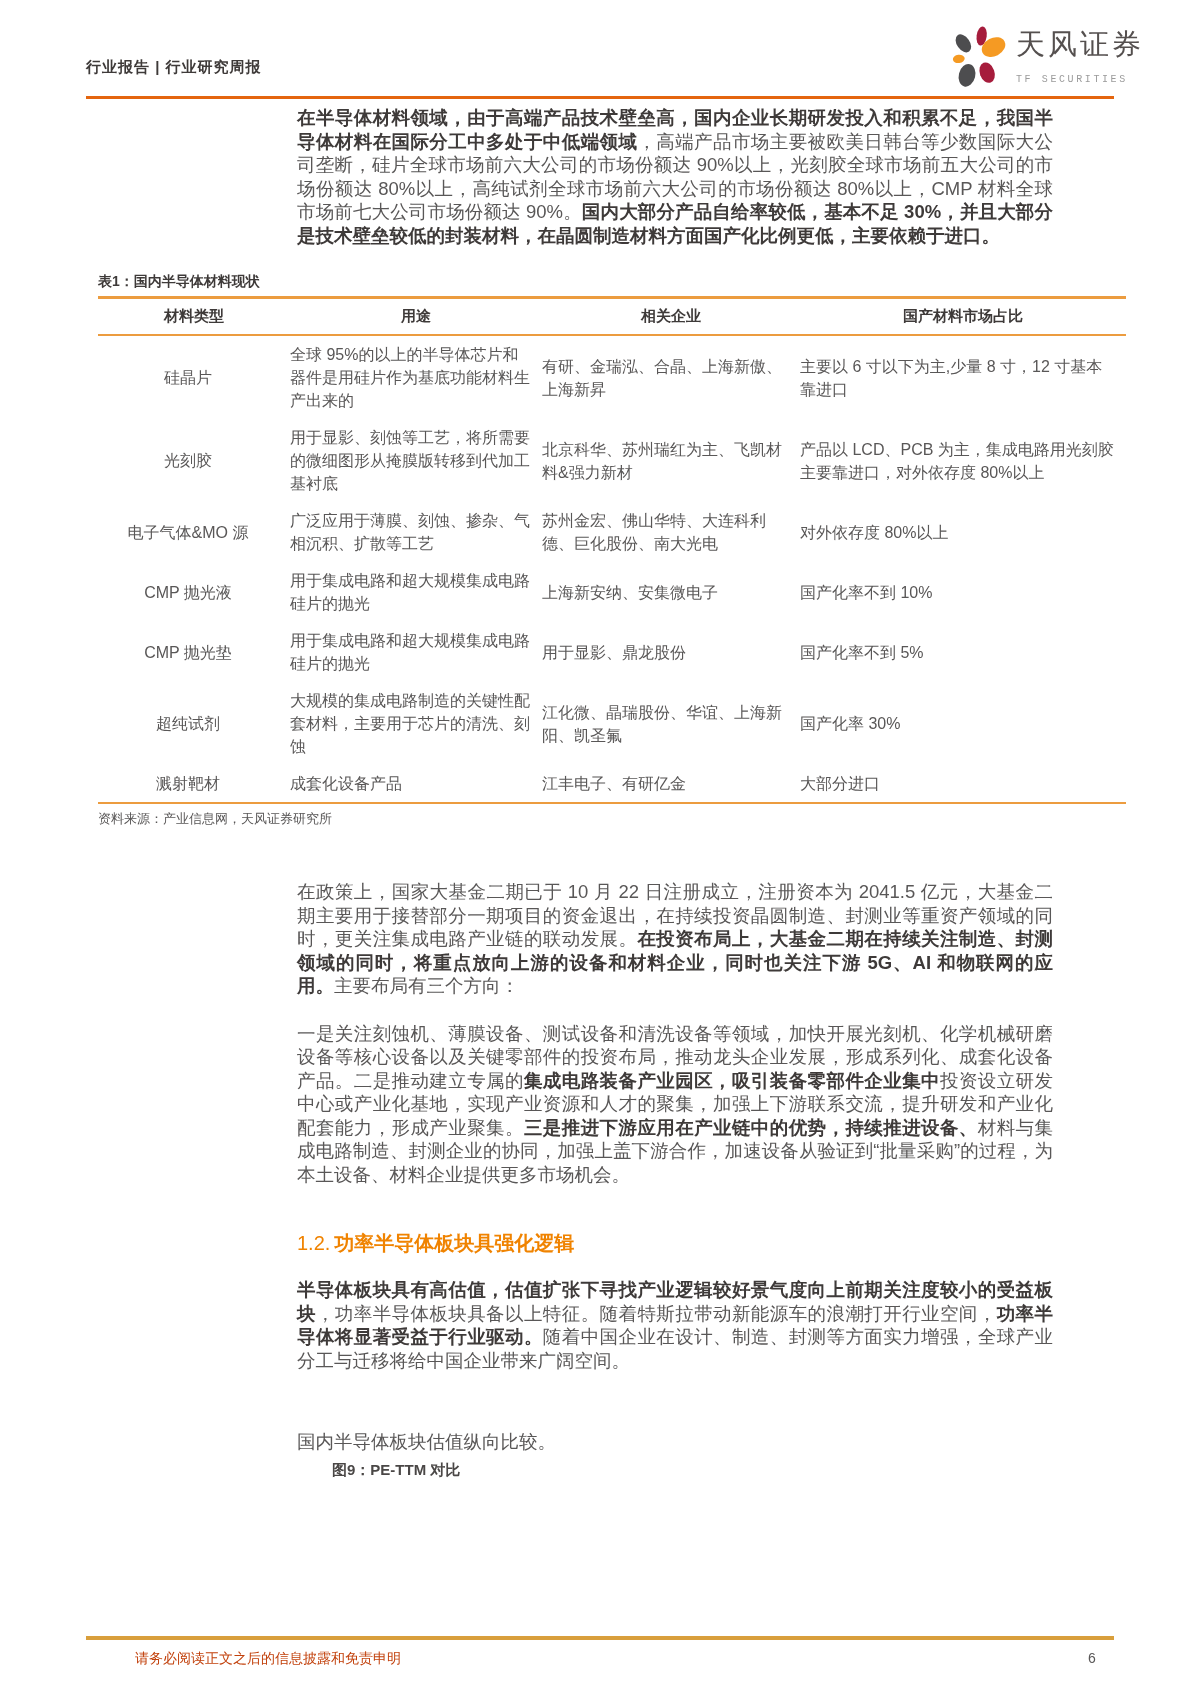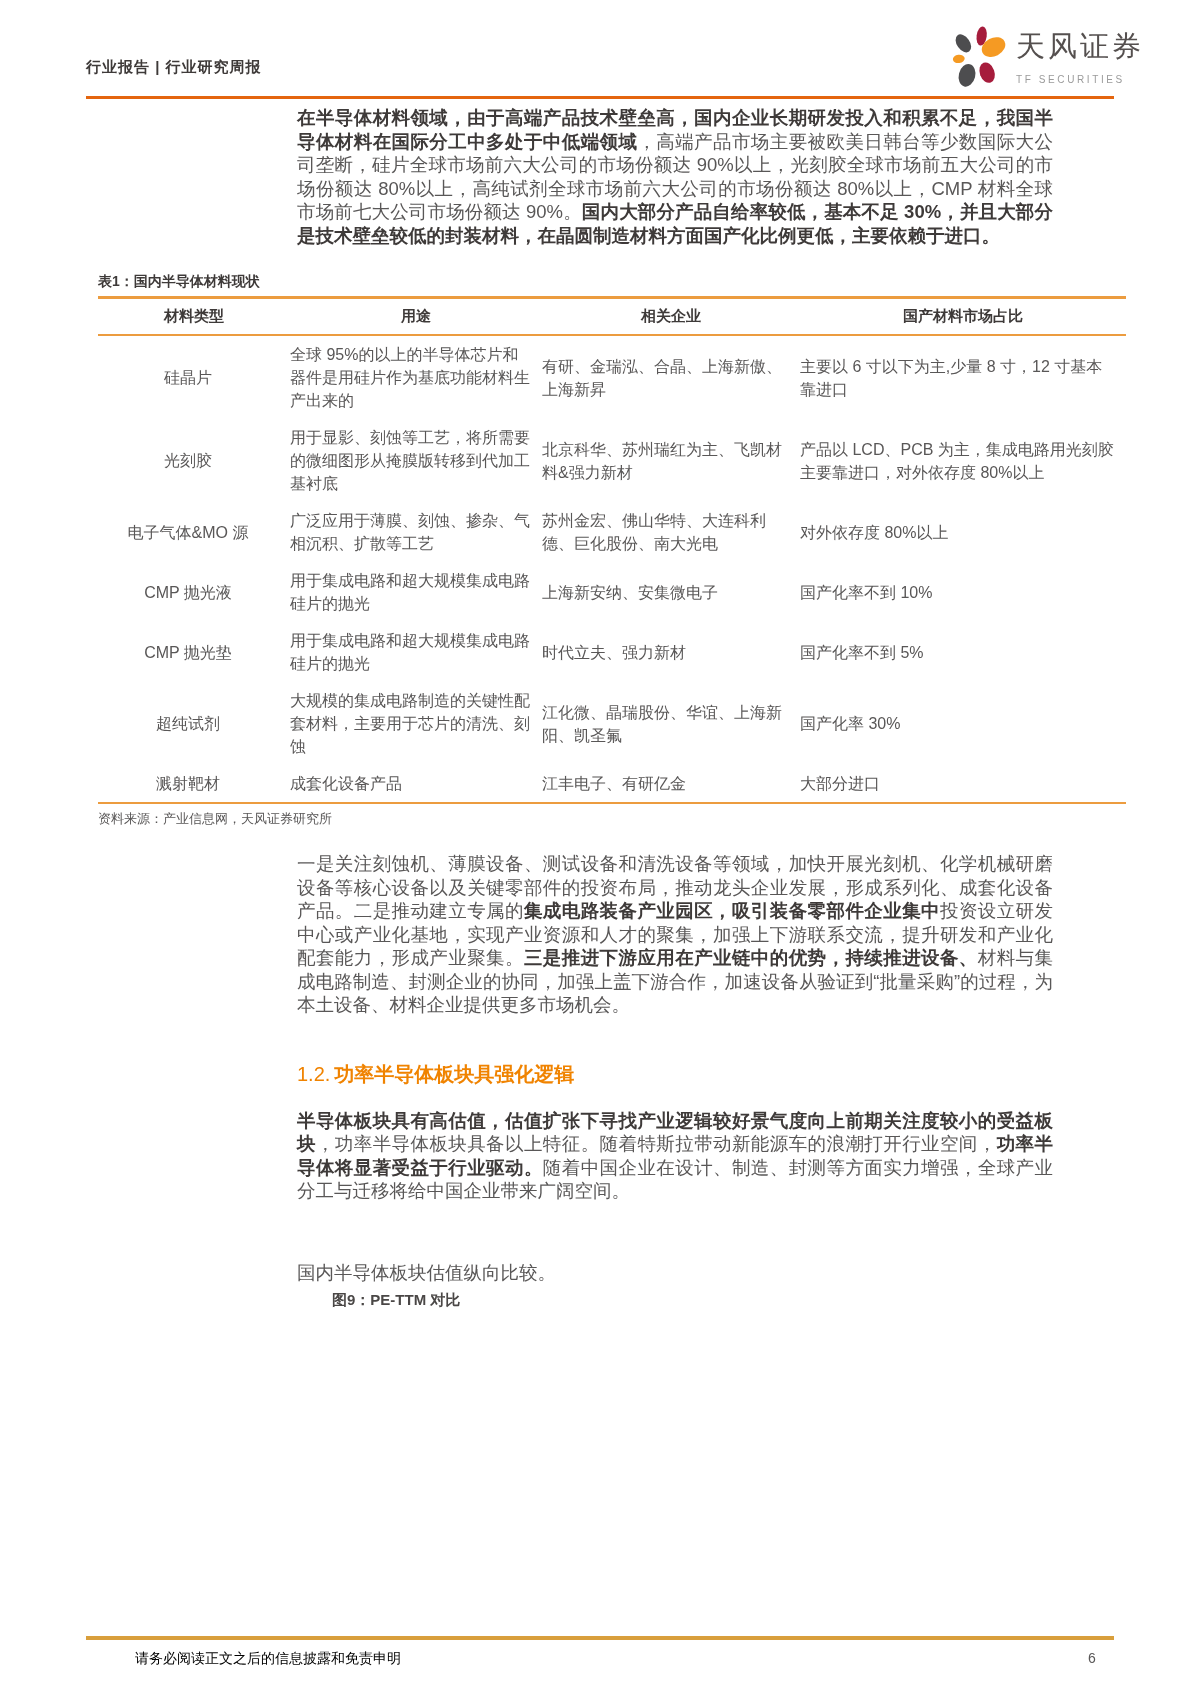--- a/index.html
+++ b/index.html
@@ -4,21 +4,21 @@
 <style>
   html, body { margin:0; padding:0; background:#ffffff; }
   .page {
     position:relative; width:1200px; height:1698px; background:#ffffff;
     font-family:"Liberation Sans", sans-serif; overflow:hidden;
   }
 
   
   .hdr-title { position:absolute; left:86px; top:58px; font-size:15px; font-weight:bold; color:#3e3a39; letter-spacing:1px; }
   .hdr-rule { position:absolute; left:86px; top:96px; width:1028px; height:3px; background:#e4650e; }
-  .logo { position:absolute; top:24px; right:56px; display:flex; align-items:center; gap:6px; }
+  .logo { position:absolute; top:24px; right:56px; display:flex; align-items:center; gap:6px;font-family:Liberation Mono, monospace; }
   .logo svg { width:64px; height:68px; display:block; }
   .logo-cn { font-size:29px; color:#55504f; letter-spacing:3px; line-height:1.1; }
   .logo-en { font-size:10px; color:#9b9b9b; letter-spacing:2.6px; margin-top:11px; }
 
   
   main { position:absolute; top:0; left:12px; width:1200px; }
   .para { margin:0 0 0 285px; width:756px; font-size:18.5px; line-height:23.5px;
           color:#595757; text-align:justify; }
   .para .b { font-weight:bold; color:#3e3a39; }
   .intro { margin-top:106px; }
@@ -42,21 +42,21 @@
 
   
   .sec-heading { margin:44px 0 0 285px; font-size:20px; line-height:26px; }
   .sec-num { color:#f08300; font-weight:normal; }
   .sec-title { color:#f08300; font-weight:bold; margin-left:4px; }
 
   .fig-caption { margin:7px 0 0 320px; font-size:15px; font-weight:bold; color:#4a4746; }
 
   
   .ftr-rule { position:absolute; left:86px; top:1636px; width:1028px; height:4px; background:#d99f3c; }
-  .disclaimer { position:absolute; left:135px; top:1650px; font-size:14px; color:#000000; }
+  .disclaimer { position:absolute; left:135px; top:1650px; font-size:14px; color:#c2410c; }
   .page-num { position:absolute; left:1088px; top:1650px; font-size:14px; color:#595757; }
 </style>
 </head>
 <body>
 
 <div class="page">
 
   <div class="hdr-title">行业报告 | 行业研究周报</div>
   <div class="hdr-rule"></div>
   <div class="logo">
@@ -116,40 +116,41 @@
           </tr>
           <tr>
             <td class="c1">CMP 抛光液</td>
             <td class="c2">用于集成电路和超大规模集成电路硅片的抛光</td>
             <td class="c3">上海新安纳、安集微电子</td>
             <td class="c4">国产化率不到 10%</td>
           </tr>
           <tr>
             <td class="c1">CMP 抛光垫</td>
             <td class="c2">用于集成电路和超大规模集成电路硅片的抛光</td>
-            <td class="c3">时代立夫、强力新材</td>
+            <td class="c3">用于显影、鼎龙股份</td>
             <td class="c4">国产化率不到 5%</td>
           </tr>
           <tr>
             <td class="c1">超纯试剂</td>
             <td class="c2">大规模的集成电路制造的关键性配套材料，主要用于芯片的清洗、刻蚀</td>
             <td class="c3">江化微、晶瑞股份、华谊、上海新阳、凯圣氟</td>
             <td class="c4">国产化率 30%</td>
           </tr>
           <tr>
             <td class="c1">溅射靶材</td>
             <td class="c2">成套化设备产品</td>
             <td class="c3">江丰电子、有研亿金</td>
             <td class="c4">大部分进口</td>
           </tr>
         </tbody>
       </table>
       <div class="source">资料来源：产业信息网，天风证券研究所</div>
     </section>
 
+    <p class="para policy"><span>在政策上，国家大基金二期已于 10 月 22 日注册成立，注册资本为 2041.5 亿元，大基金二期主要用于接替部分一期项目的资金退出，在持续投资晶圆制造、封测业等重资产领域的同时，更关注集成电路产业链的联动发展。</span><span class="b">在投资布局上，大基金二期在持续关注制造、封测领域的同时，将重点放向上游的设备和材料企业，同时也关注下游 5G、AI 和物联网的应用。</span><span>主要布局有三个方向：</span></p>
 
     <p class="para directions"><span>一是关注刻蚀机、薄膜设备、测试设备和清洗设备等领域，加快开展光刻机、化学机械研磨设备等核心设备以及关键零部件的投资布局，推动龙头企业发展，形成系列化、成套化设备产品。二是推动建立专属的</span><span class="b">集成电路装备产业园区，吸引装备零部件企业集中</span><span>投资设立研发中心或产业化基地，实现产业资源和人才的聚集，加强上下游联系交流，提升研发和产业化配套能力，形成产业聚集。</span><span class="b">三是推进下游应用在产业链中的优势，持续推进设备、</span><span>材料与集成电路制造、封测企业的协同，加强上盖下游合作，加速设备从验证到“批量采购”的过程，为本土设备、材料企业提供更多市场机会。</span></p>
 
     <h2 class="sec-heading"><span class="sec-num">1.2.</span><span class="sec-title">功率半导体板块具强化逻辑</span></h2>
 
     <p class="para power"><span class="b">半导体板块具有高估值，估值扩张下寻找产业逻辑较好景气度向上前期关注度较小的受益板块</span><span>，功率半导体板块具备以上特征。随着特斯拉带动新能源车的浪潮打开行业空间，</span><span class="b">功率半导体将显著受益于行业驱动。</span><span>随着中国企业在设计、制造、封测等方面实力增强，全球产业分工与迁移将给中国企业带来广阔空间。</span></p>
 
     <p class="para valuation">国内半导体板块估值纵向比较。</p>
 
     <div class="fig-caption">图9：PE-TTM 对比</div>

